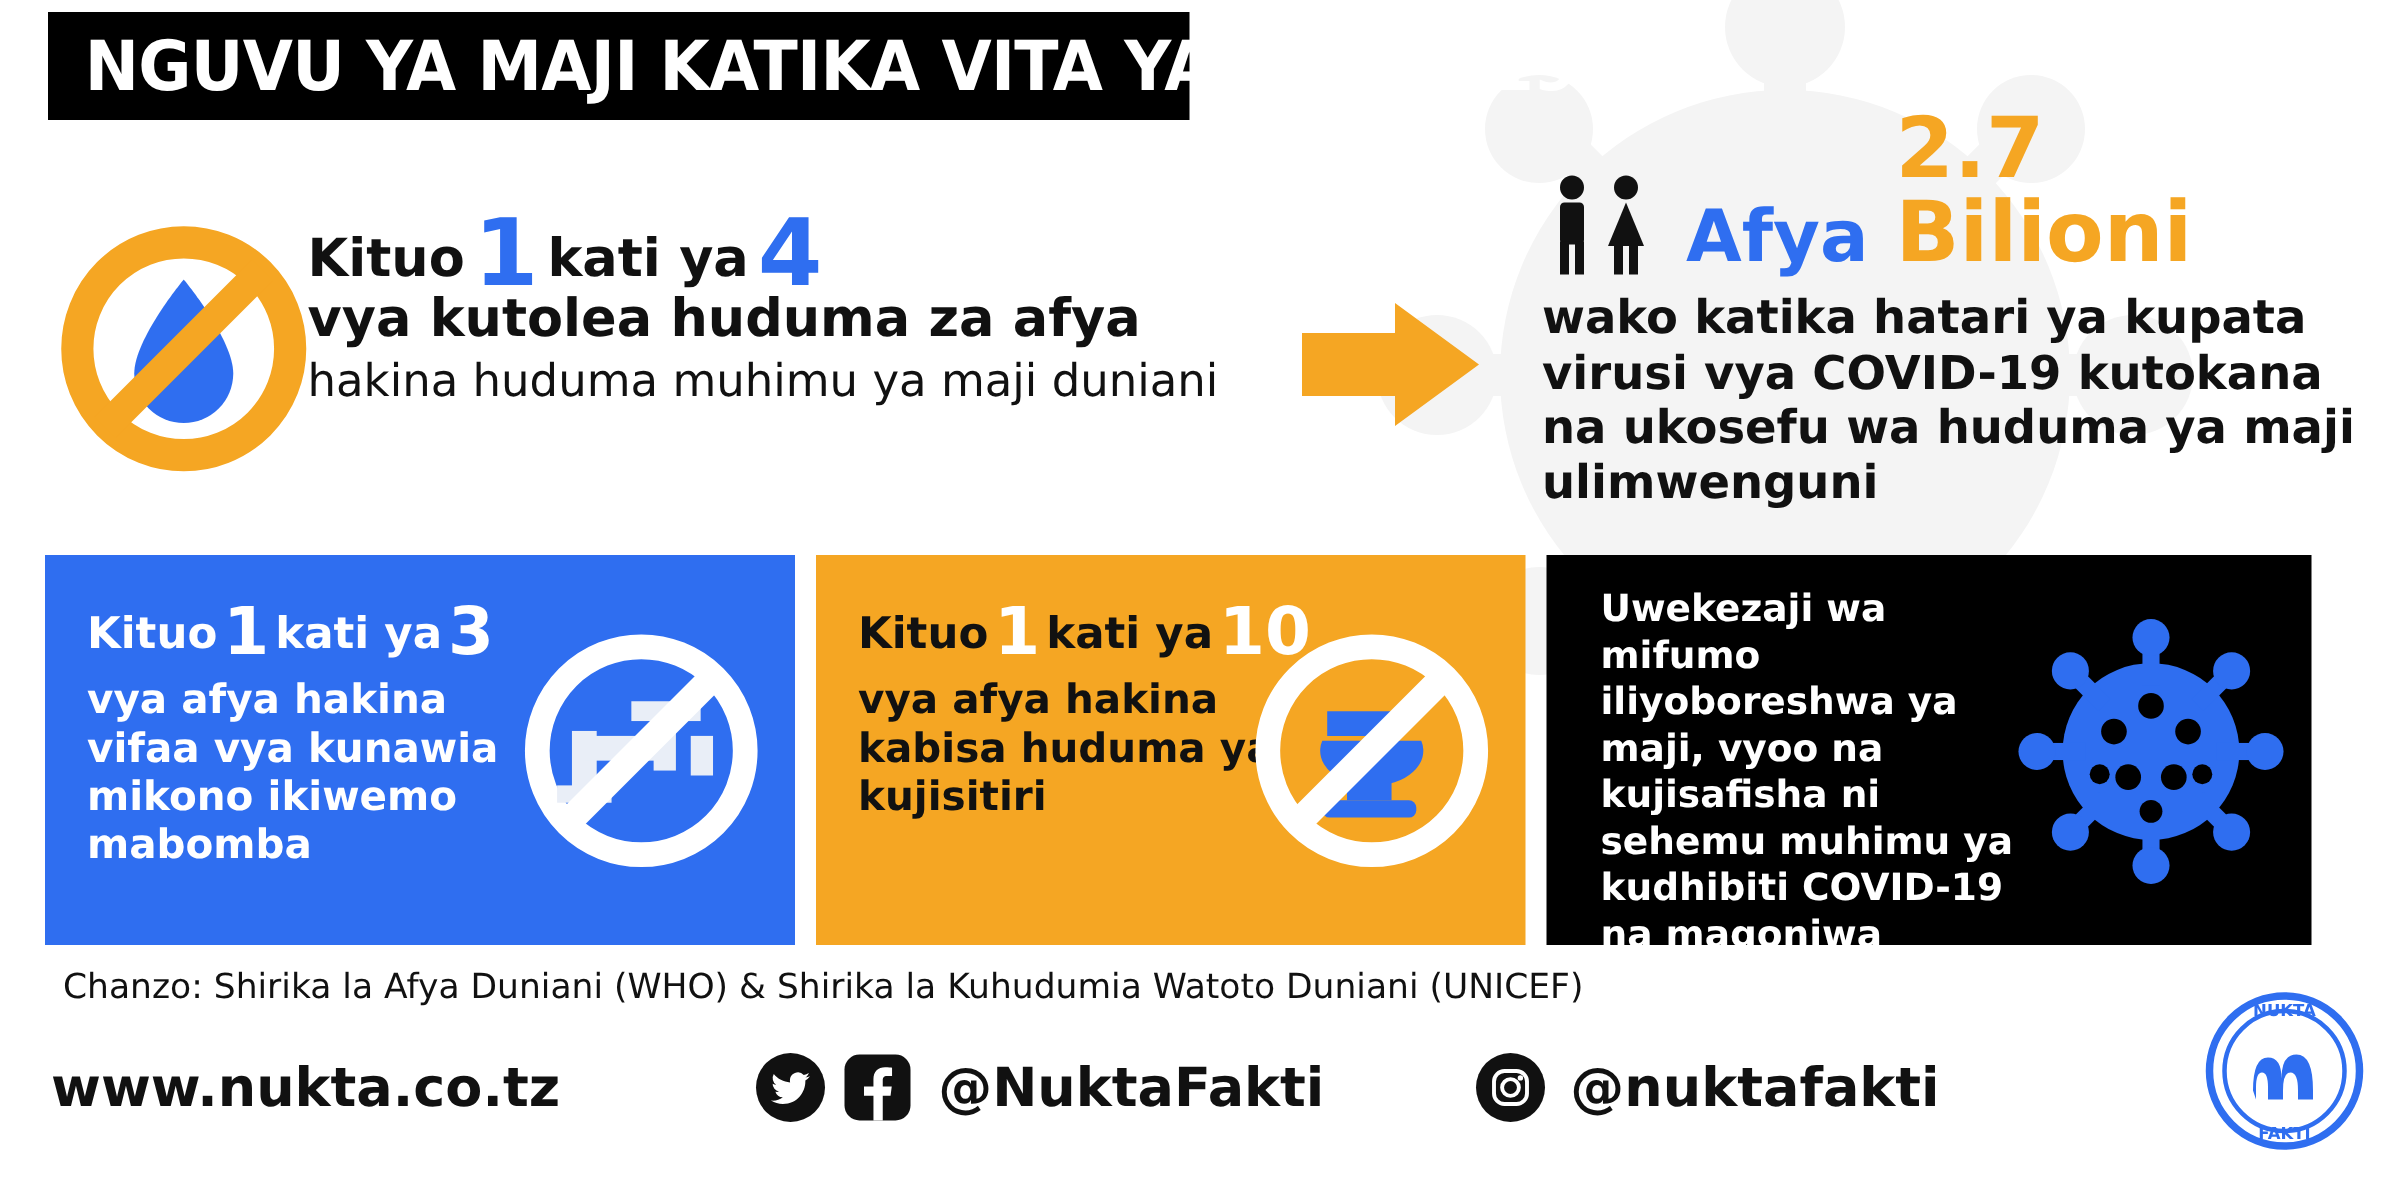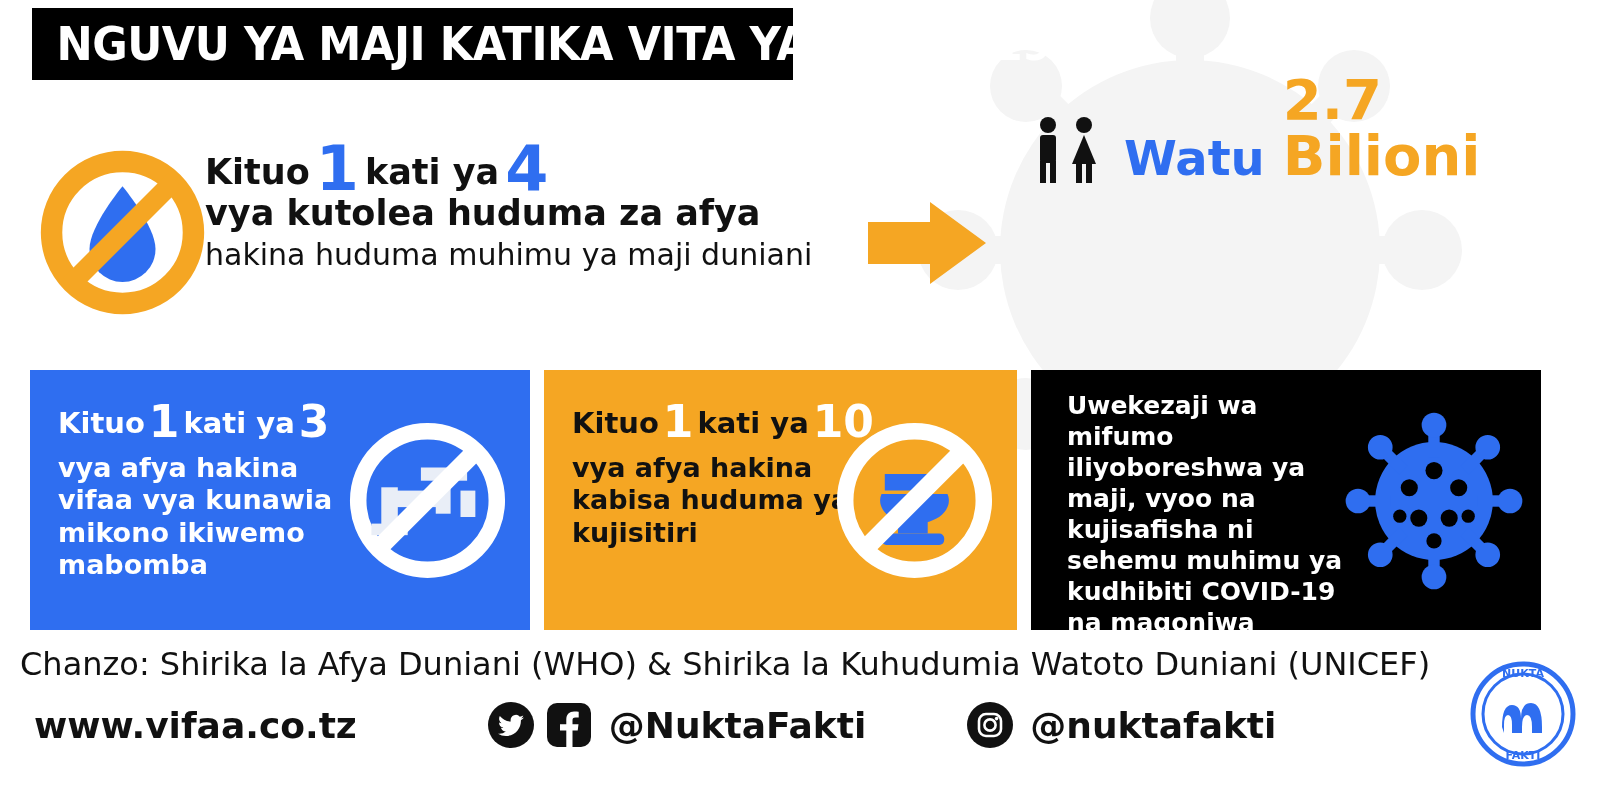--- a/index.html
+++ b/index.html
@@ -222,24 +222,24 @@
     position: absolute;
     right: 12px;
     top: 36px;
     width: 190px;
     height: 190px;
   }
 
   
   .source {
     position: absolute;
-    left: 20px;
+    left: 42px;
     top: 645px;
     font-family: "DejaVu Sans", sans-serif;
-    font-size: 32px;
+    font-size: 23px;
     color: #111111;
   }
   .footer-row {
     position: absolute;
     left: 34px;
     top: 690px;
     width: 1420px;
     height: 70px;
     display: flex;
     align-items: center;
@@ -340,23 +340,24 @@
           <circle cx="20" cy="9" r="8"></circle>
           <rect x="12" y="19" width="16" height="28" rx="3"></rect>
           <rect x="12" y="45" width="6" height="22"></rect>
           <rect x="22" y="45" width="6" height="22"></rect>
           <circle cx="56" cy="9" r="8"></circle>
           <path d="M56 19 L44 48 L68 48 Z"></path>
           <rect x="48" y="46" width="6" height="21"></rect>
           <rect x="58" y="46" width="6" height="21"></rect>
         </g>
       </svg>
-      <div class="watu-label">Watu</div>
+      <div class="watu-label">Afya</div>
       <div class="bilioni">2.7 Bilioni</div>
     </div>
+    <div class="top-right-body">wako katika hatari ya kupata virusi vya COVID-19 kutokana na ukosefu wa huduma ya maji ulimwenguni</div>
   </div>
 
   <div class="cards">
 
     <div class="card card-blue">
       <div class="card-text">
         <div class="card-head">
           <span>Kituo</span><span class="big">1</span><span>kati ya</span><span class="big">3</span>
         </div>
         <div class="card-body">vya afya hakina vifaa vya kunawia mikono ikiwemo mabomba</div>
@@ -430,21 +431,21 @@
           <circle cx="64" cy="116" r="7"></circle>
           <circle cx="136" cy="116" r="7"></circle>
         </g>
       </svg>
     </div>
   </div>
 
   <div class="source">Chanzo: Shirika la Afya Duniani (WHO) &amp; Shirika la Kuhudumia Watoto Duniani (UNICEF)</div>
 
   <div class="footer-row">
-    <div class="website">www.vifaa.co.tz</div>
+    <div class="website">www.nukta.co.tz</div>
 
     <div class="social">
       <svg class="social-icon" viewBox="0 0 48 48">
         <circle cx="24" cy="24" r="23" fill="#111111"></circle>
         <path d="M37 16.5c-1 .45-2 .75-3.1.9 1.1-.67 1.95-1.73 2.35-3-1.03.62-2.18 1.06-3.4 1.3A5.3 5.3 0 0 0 23.6 19.4c0 .42.05.83.14 1.22-4.4-.22-8.3-2.33-10.9-5.55a5.3 5.3 0 0 0 1.64 7.08c-.87-.03-1.7-.27-2.4-.67v.07a5.3 5.3 0 0 0 4.25 5.2c-.45.12-.92.18-1.4.18-.34 0-.67-.03-1-.1a5.3 5.3 0 0 0 4.95 3.68 10.65 10.65 0 0 1-6.6 2.27c-.43 0-.85-.02-1.27-.07A15 15 0 0 0 18.9 35c9.7 0 15-8.03 15-15 0-.23 0-.46-.02-.68A10.6 10.6 0 0 0 37 16.5z" fill="#ffffff"></path>
       </svg>
       <svg class="social-icon" viewBox="0 0 48 48" style="margin-left:10px;">
         <rect x="2" y="2" width="44" height="44" rx="10" fill="#111111"></rect>
         <path d="M27.5 46V29.5h5.2l.8-6.2h-6V19.4c0-1.8.5-3 3-3h3.2v-5.6c-.55-.07-2.45-.24-4.66-.24-4.6 0-7.75 2.82-7.75 8v4.76H15v6.2h6.3V46z" fill="#ffffff"></path>
       </svg>

